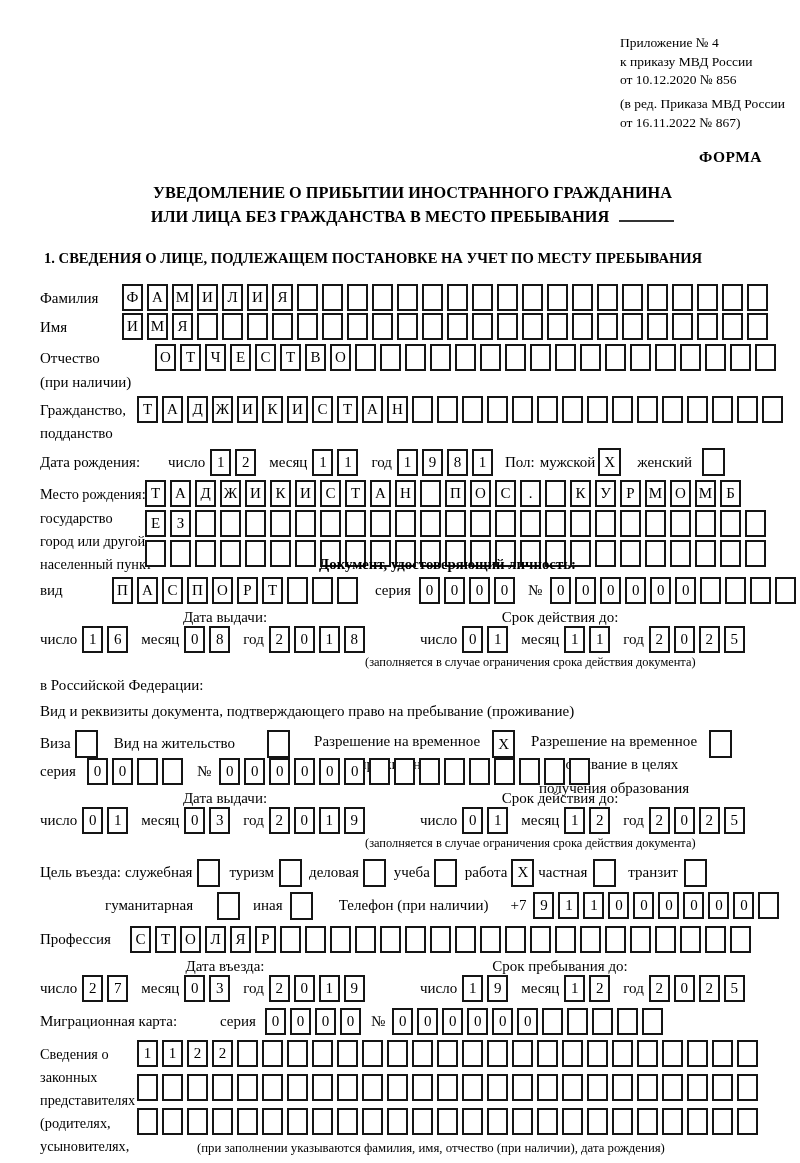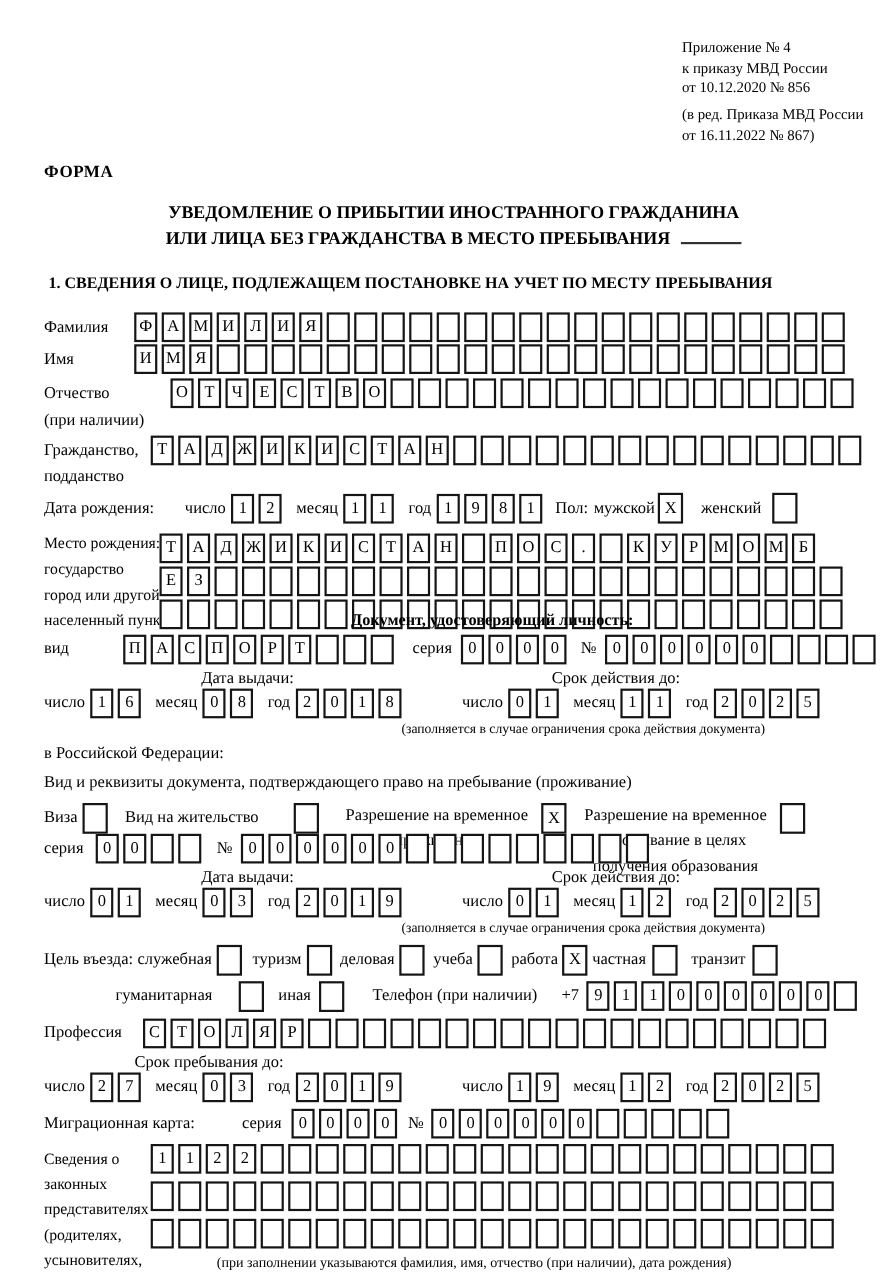--- a/index.html
+++ b/index.html
@@ -1,20 +1,20 @@
 <!DOCTYPE html>
 <html><head>
 <meta charset="utf-8">
 <style>
   html,body{margin:0;padding:0;background:#fff;}
   body{width:800px;height:1163px;font-family:"Liberation Serif","DejaVu Serif",serif;color:#000;}
   .page{position:relative;width:800px;height:1163px;box-sizing:border-box;padding:34px 5px 0 40px;overflow:hidden;}
   .annex{margin-left:580px;font-size:13.5px;line-height:1.38;}
   .annex .edition{margin-top:5px;}
-  .forma{margin-top:16px;padding-right:33px;text-align:left;font-weight:bold;font-size:15.5px;letter-spacing:.5px;}
+  .forma{margin-top:16px;padding-right:33px;text-align:right;font-weight:bold;font-size:15.5px;letter-spacing:.5px;}
   .title{margin-top:15px;text-align:center;font-weight:bold;font-size:16.3px;line-height:1.45;margin-left:-10px;}
   .blank{display:inline-block;width:55px;border-bottom:2.5px solid #333;height:14px;margin-left:10px;}
   .sec-head{margin-top:22px;font-weight:bold;font-size:14.6px;margin-left:4px;white-space:nowrap;}
   .frow{display:flex;align-items:flex-start;}
   .flabel{flex:none;font-size:15px;line-height:1.55;padding-top:3px;}
   .small-label{font-size:14.3px;}
   .cells{display:flex;flex:none;}
   .cell{flex:none;width:21px;height:27px;box-sizing:border-box;border:2px solid #151515;margin-right:4px;
         display:inline-flex;align-items:center;justify-content:center;font-size:15px;background:#fff;}
   .checkbox{flex:none;width:23px;height:28px;box-sizing:border-box;border:2px solid #151515;
@@ -214,21 +214,21 @@
           <span class="cell">1</span>
         </span>
       </span>
     <span class="flabel" style="margin:0 5px 0 8px;padding-top:0;">Пол:</span>
     <span class="flabel" style="margin-right:3px;padding-top:0;">мужской</span>
     <span class="checkbox">X</span>
     <span class="flabel" style="margin:0 10px 0 16px;padding-top:0;">женский</span>
     <span class="checkbox"></span>
   </div>
 
-  <div class="frow" style="margin-top:4px;align-items:center;">
+  <div class="frow" style="margin-top:4px;">
     <div class="flabel small-label" style="width:105px;line-height:1.62;">
       <div style="white-space:nowrap;">Место рождения:</div>
       <div>государство</div>
       <div style="white-space:nowrap;">город или другой</div>
       <div style="white-space:nowrap;">населенный пункт</div>
     </div>
     <div>
       <div class="cells mb">
           <span class="cell">Т</span>
           <span class="cell">А</span>
@@ -578,20 +578,21 @@
         <span class="cell"></span>
         <span class="cell"></span>
         <span class="cell"></span>
         <span class="cell"></span>
         <span class="cell"></span>
         <span class="cell"></span>
       </span>
   </div>
 
   <div class="dp-heads">
+    <div class="dp-head" style="width:370px;">Дата въезда:</div>
     <div class="dp-head" style="width:300px;">Срок пребывания до:</div>
   </div>
   <div class="frow" style="align-items:center;">
     <span class="dategroup" style="width:380px;">
         <span class="dlabel">число</span>
         <span class="cells">
           <span class="cell">2</span>
           <span class="cell">7</span>
         </span>
         <span class="dlabel next">месяц</span>

